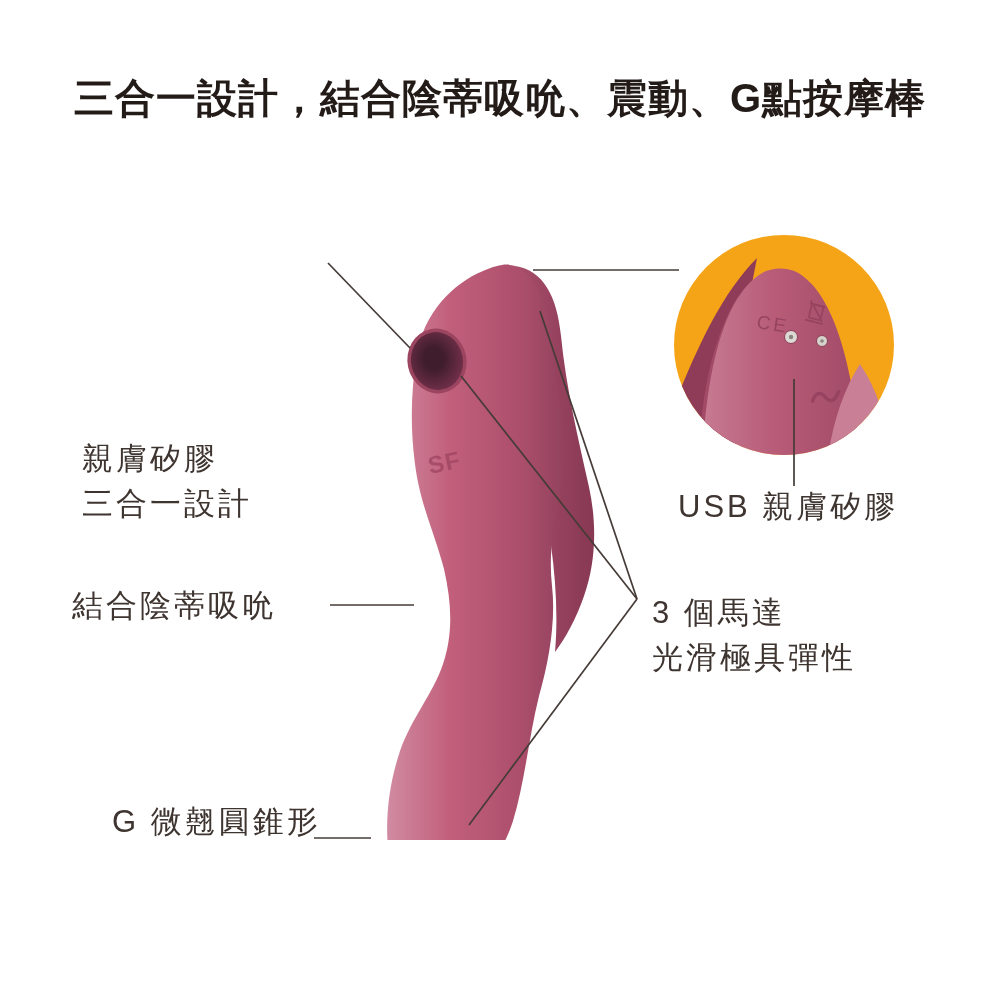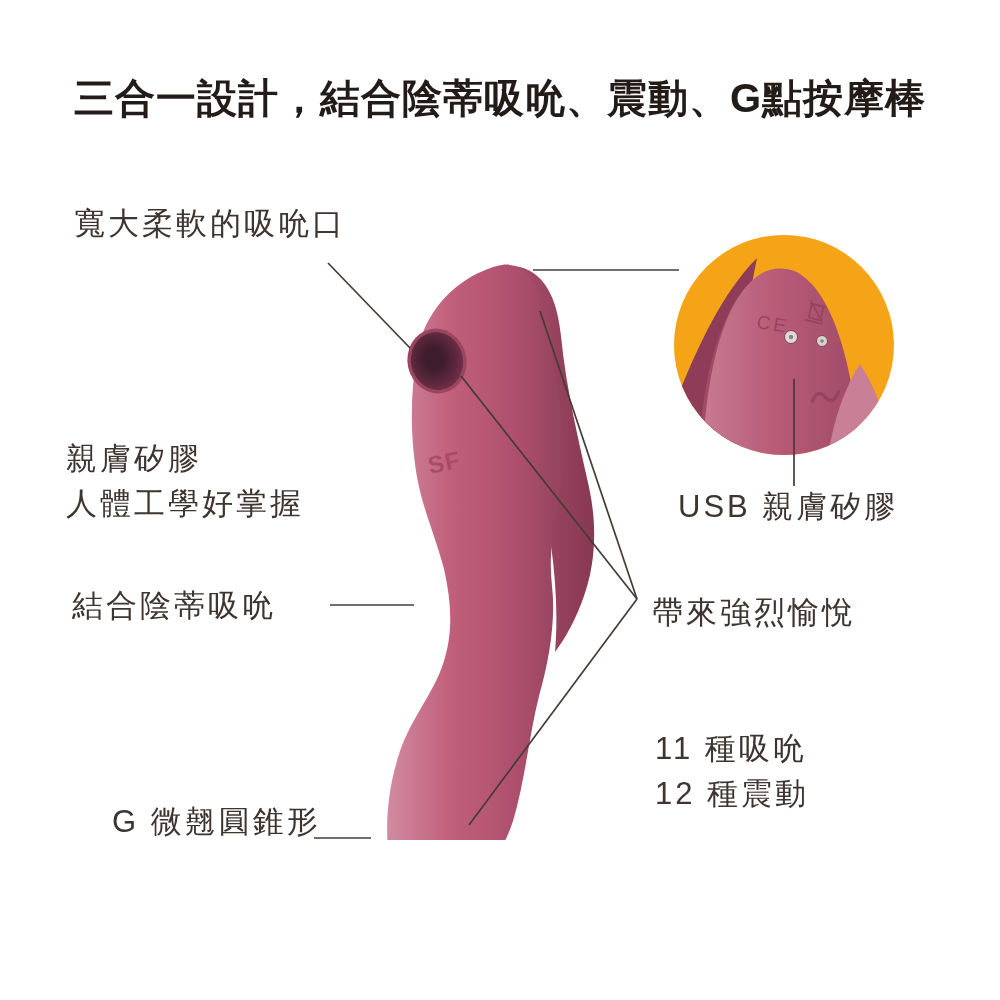--- a/index.html
+++ b/index.html
@@ -11,21 +11,21 @@
     position:absolute;left:0;top:74px;width:1000px;margin:0;
     text-align:center;font-size:40px;line-height:48px;font-weight:700;
     letter-spacing:1px;color:#231b18;white-space:nowrap;
   }
   .ann{
     position:absolute;font-size:31px;line-height:45px;letter-spacing:3px;
     color:#3e3430;white-space:nowrap;font-weight:400;
   }
   .a-suction{left:74px;top:201px}
   .a-ripple{left:560px;top:175px}
-  .a-silicone{left:66px;top:436px}
+  .a-silicone{left:82px;top:436px}
   .a-ergo{left:72px;top:583px}
   .a-gspot{left:112px;top:799px}
   .a-usb{left:678px;top:484px}
   .a-motors{left:652px;top:590px}
   .a-modes{left:655px;top:726px}
   svg.art{position:absolute;left:0;top:0;width:1000px;height:1000px;}
 </style>
 </head>
 <body>
 
@@ -107,44 +107,38 @@
       <line x1="533" y1="270" x2="679" y2="270"></line>
       <line x1="794" y1="379" x2="794" y2="486"></line>
       <line x1="330" y1="605" x2="414" y2="605"></line>
       <line x1="461" y1="376" x2="637" y2="599"></line>
       <line x1="540" y1="311" x2="637" y2="599"></line>
       <line x1="637" y1="599" x2="469" y2="825"></line>
       <line x1="314" y1="838" x2="371" y2="838"></line>
     </g>
   </svg>
 
-  <div class="ann a-suction">
-    <span>寬大柔軟的吸吮口</span>
-  </div>
 
 
   <div class="ann a-silicone">
     <div>親膚矽膠</div>
-    <div>人體工學好掌握</div>
+    <div>三合一設計</div>
   </div>
 
   <div class="ann a-ergo">
     <span>結合陰蒂吸吮</span>
   </div>
 
   <div class="ann a-gspot">
     <div>G 微翹圓錐形</div>
   </div>
 
   <div class="ann a-usb">
     <span>USB 親膚矽膠</span>
   </div>
 
   <div class="ann a-motors">
-    <div>帶來強烈愉悅</div>
+    <div>3 個馬達</div>
+    <div>光滑極具彈性</div>
   </div>
 
-  <div class="ann a-modes">
-    <div>11 種吸吮</div>
-    <div>12 種震動</div>
-  </div>
 
 </div>
 
 </body></html>

